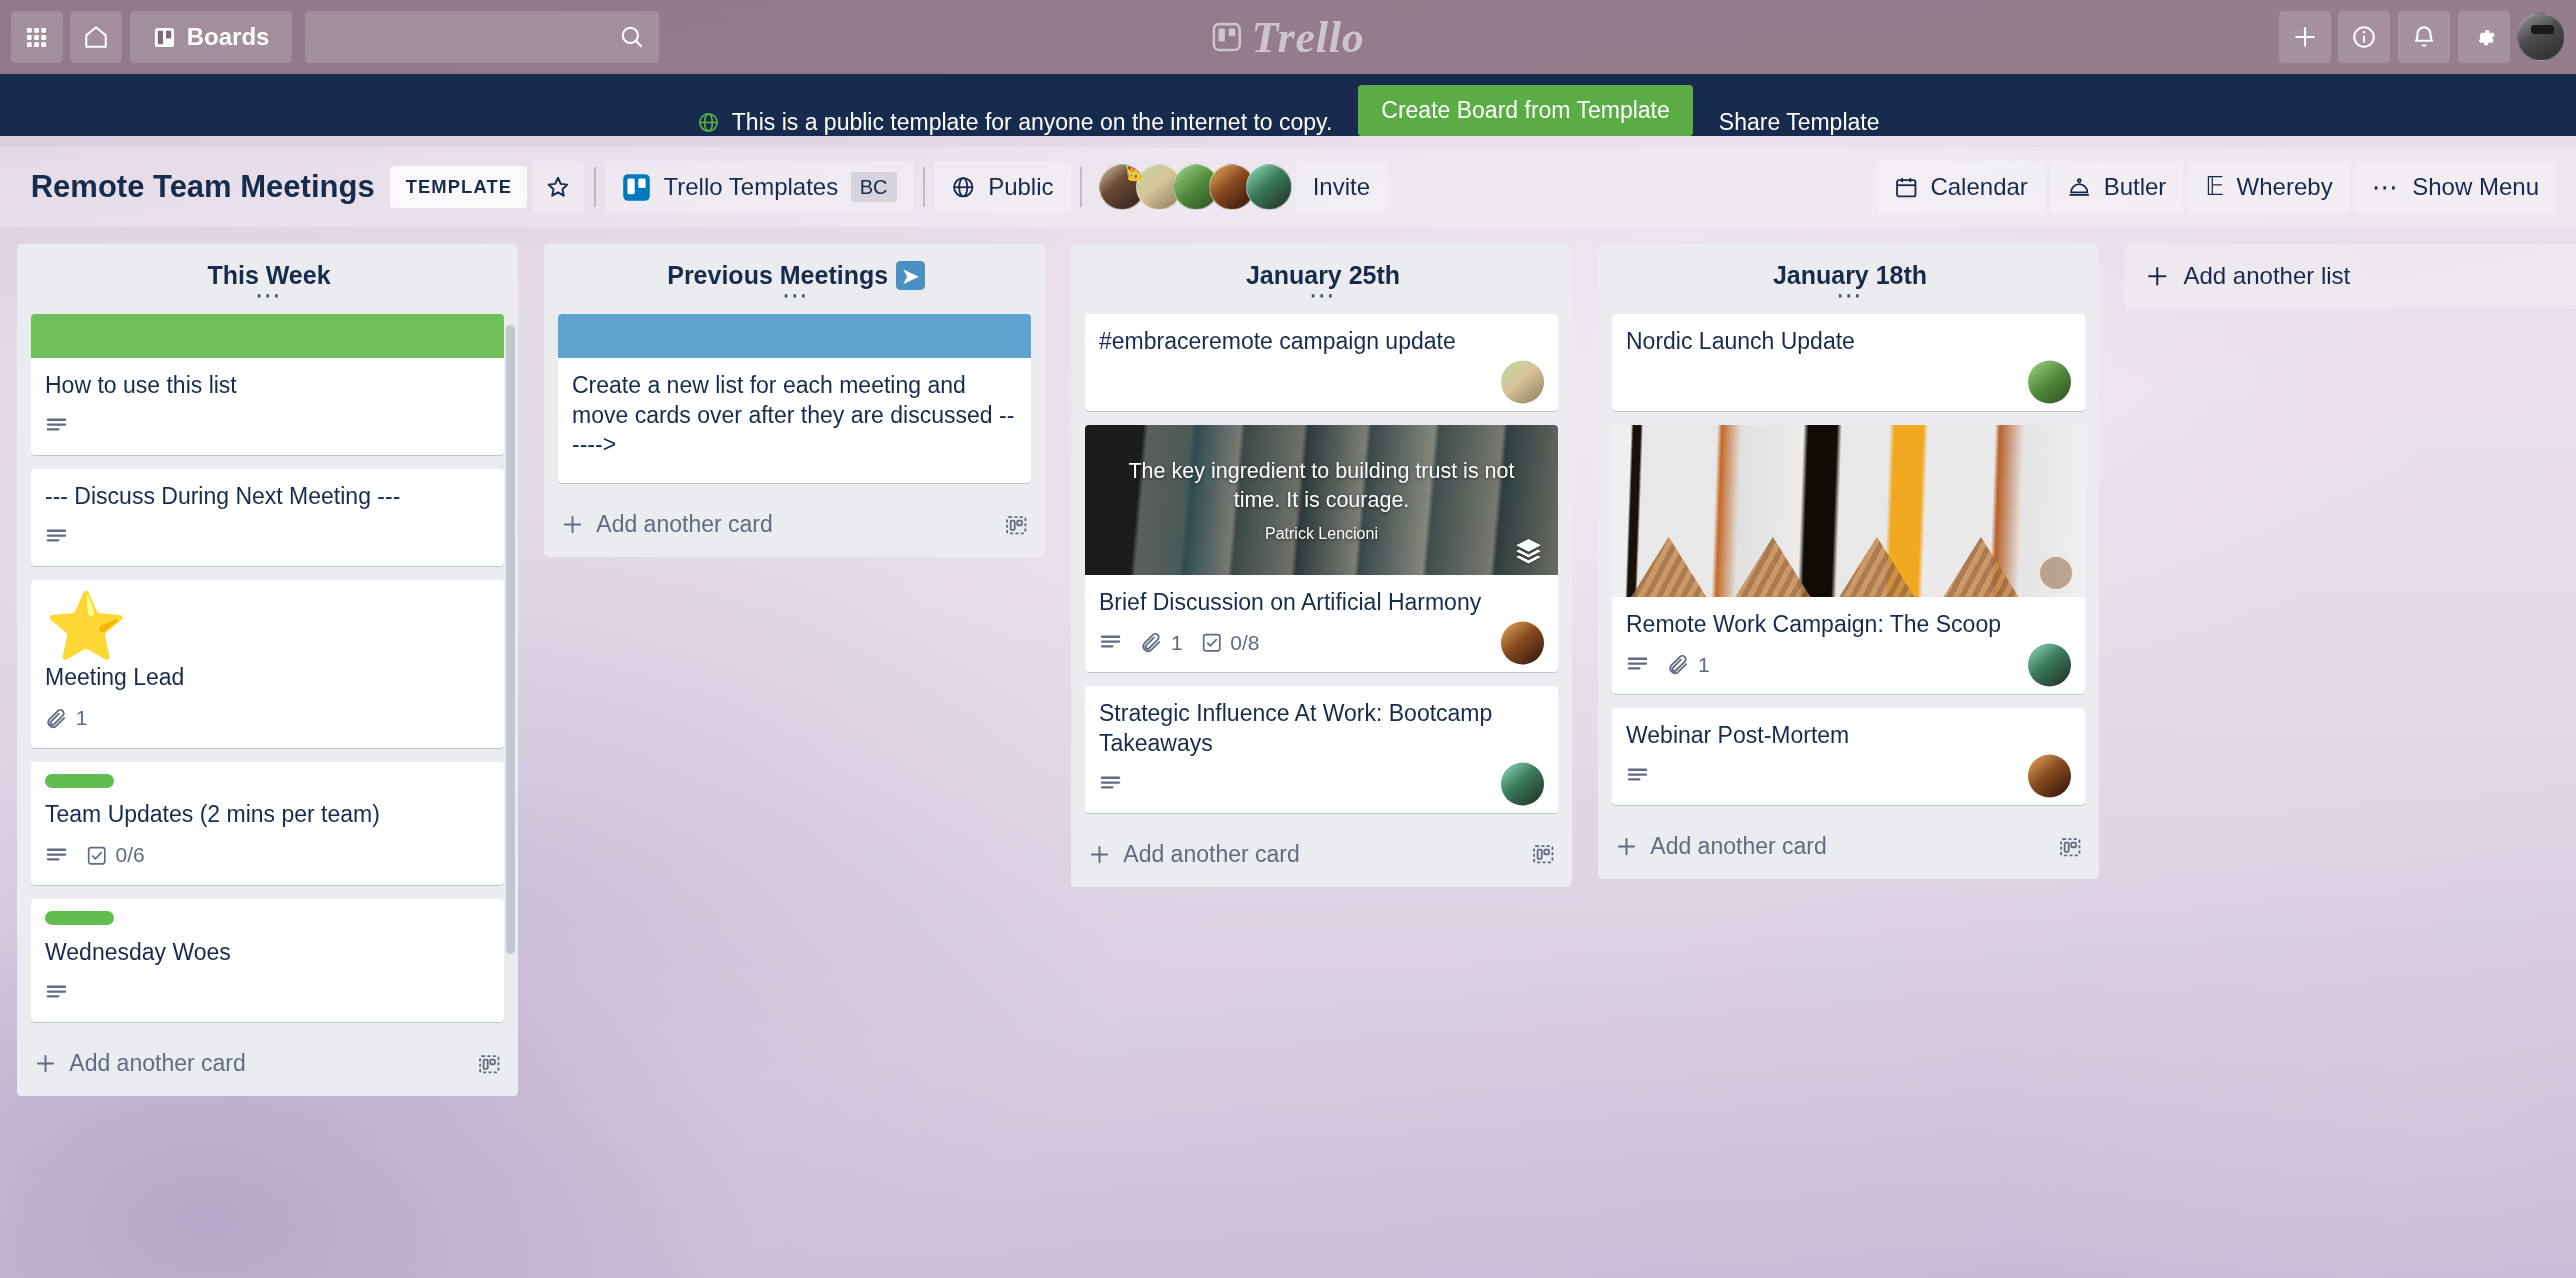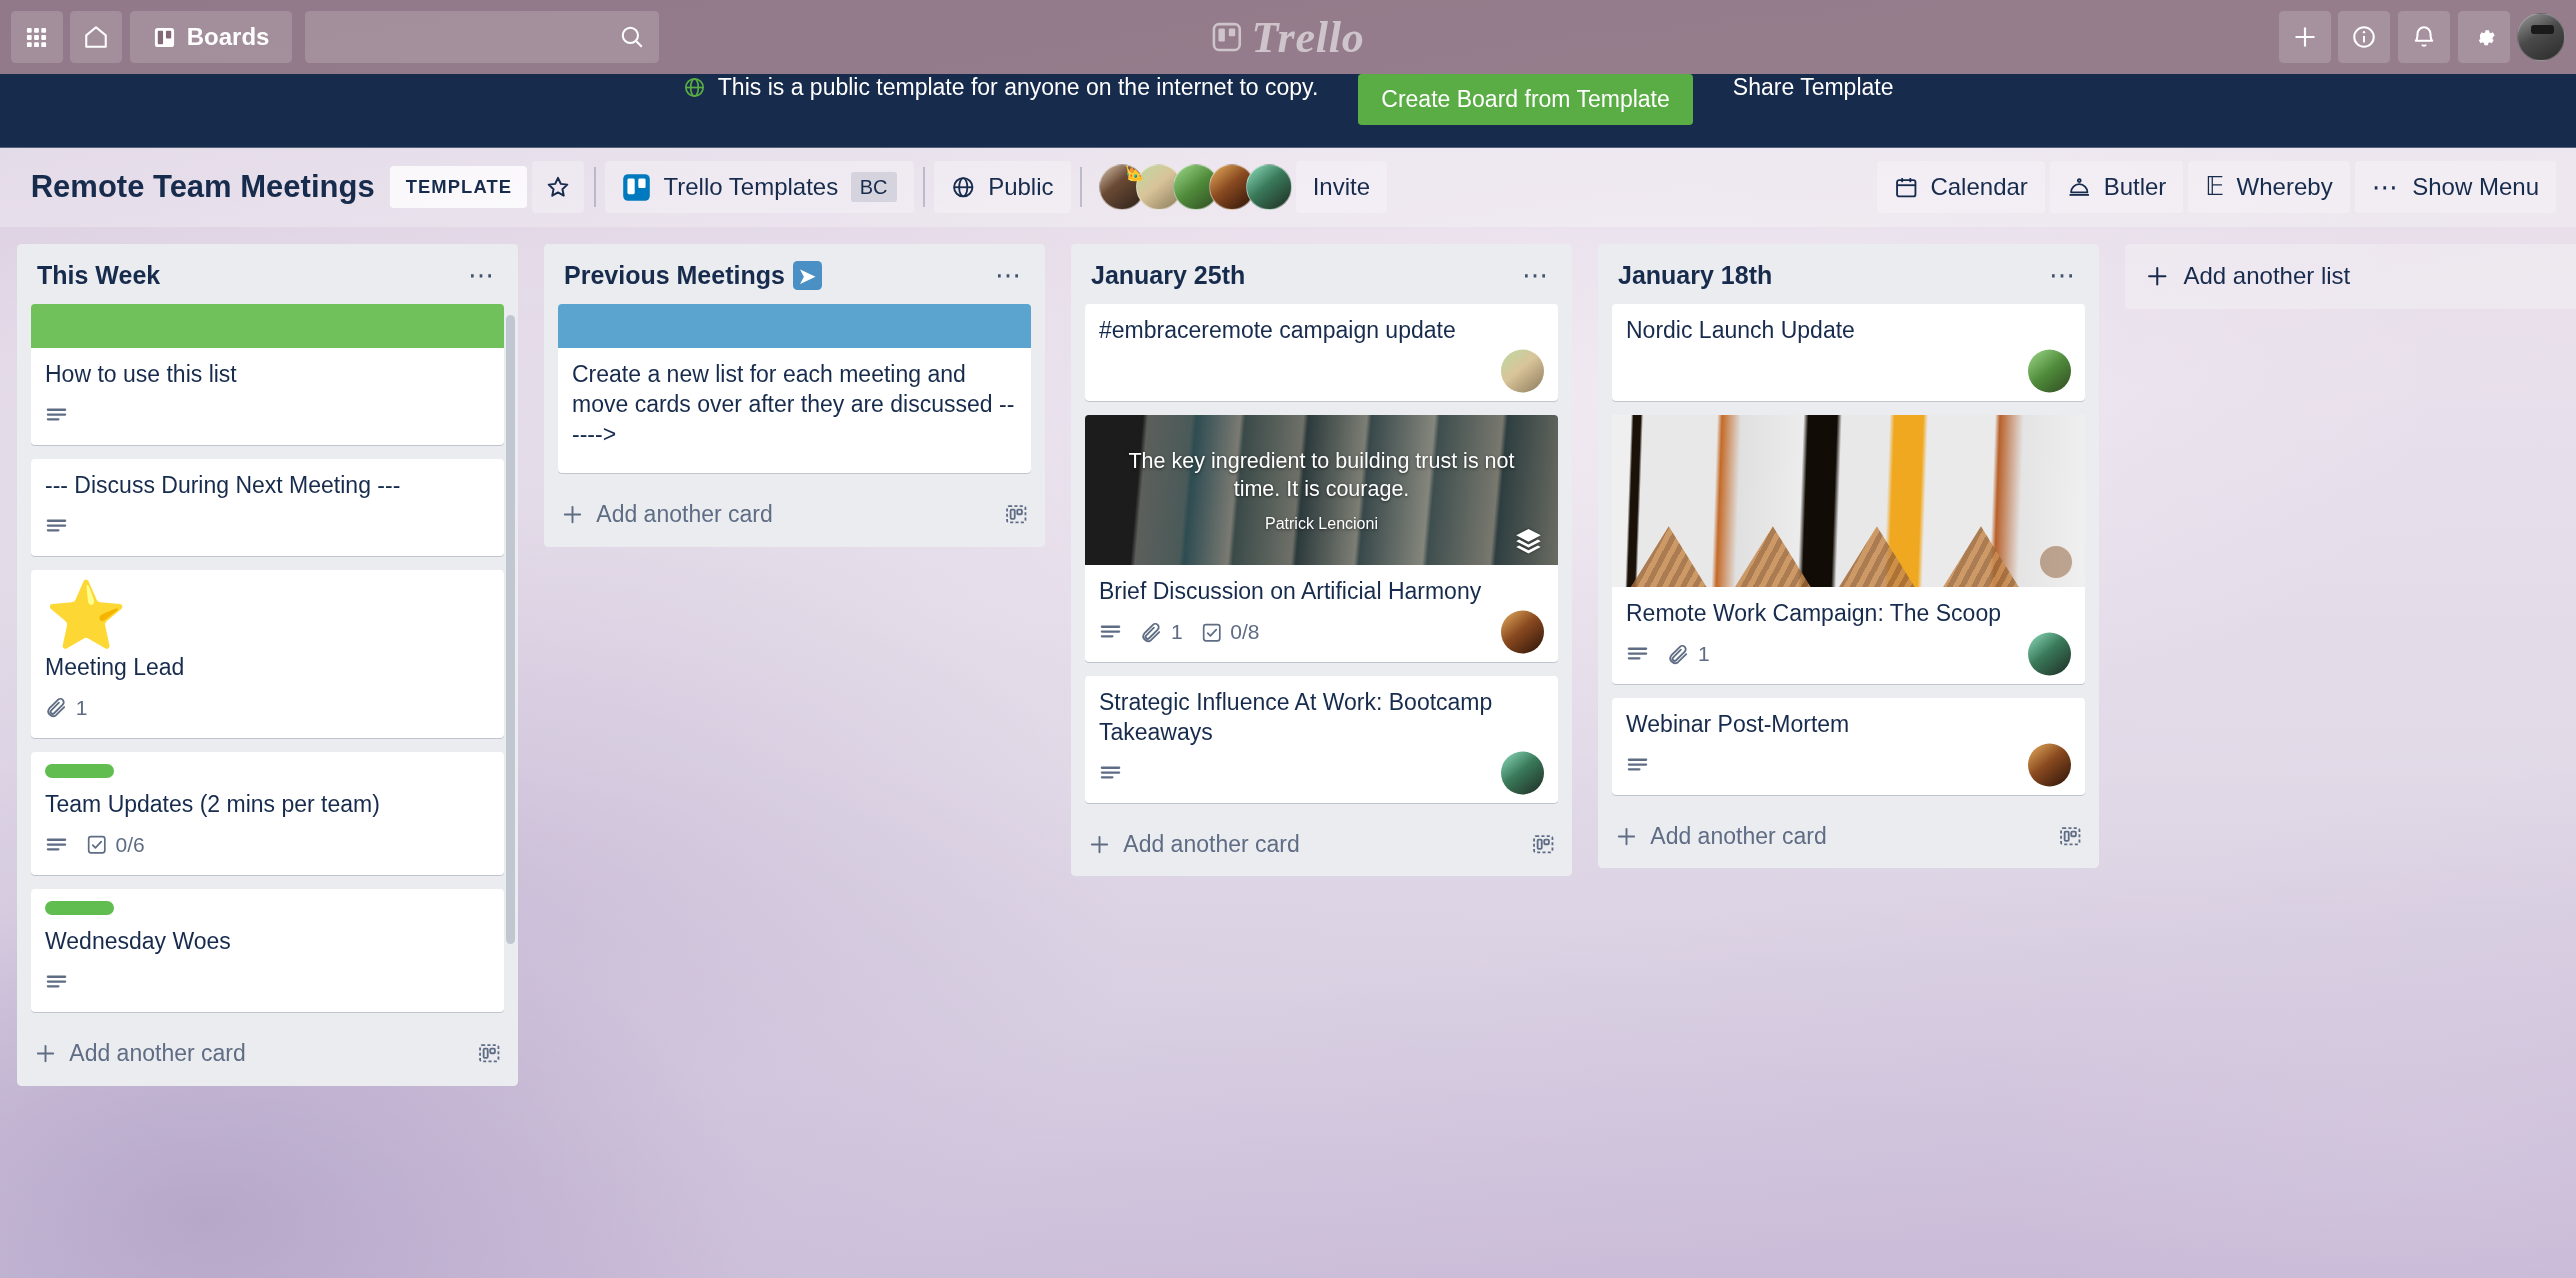--- a/index.html
+++ b/index.html
@@ -98,24 +98,24 @@
     position: absolute;
     left: 12.3px; top: 10.7px;
     width: 23px; height: 9.2px;
     background: #1a1a1a;
     border-radius: 3.1px;
   }
 
   
   .tbanner {
     position: absolute; top: 74px; left: 0;
-    width: 2576px; height: 74px;
+    width: 2576px; height: 62px;
     background: #172b4d;
-    display: flex; align-items: flex-start; justify-content: center;
-    gap: 40px;
+    display: flex; align-items: flex-end; justify-content: center;
+    gap: 26px;
   }
   .tbanner-text {
     color: #fff; font-size: 23px;
     display: flex; align-items: center; gap: 12.3px;
   }
   .btn-create {
     background: #5aac44;
     color: #fff;
     border: none;
     border-radius: 3.8px;
@@ -211,20 +211,21 @@
     border-radius: 4.6px;
     padding: 0 0 1.5px 0;
     max-height: 997px;
     display: flex;
     flex-direction: column;
   }
   .list-header {
     display: flex; align-items: center;
     padding: 17px 17px 14px 20px;
     flex-shrink: 0;
+    flex-direction: column;
   }
   .list-title {
     font-size: 25px; font-weight: bold; color: #172b4d;
     flex: 1;
     display: flex; align-items: center; gap: 7.7px;
   }
   .list-dots {
     color: #42526e; font-size: 26px; letter-spacing: 2.3px;
     cursor: pointer;
     line-height: 0.4;

